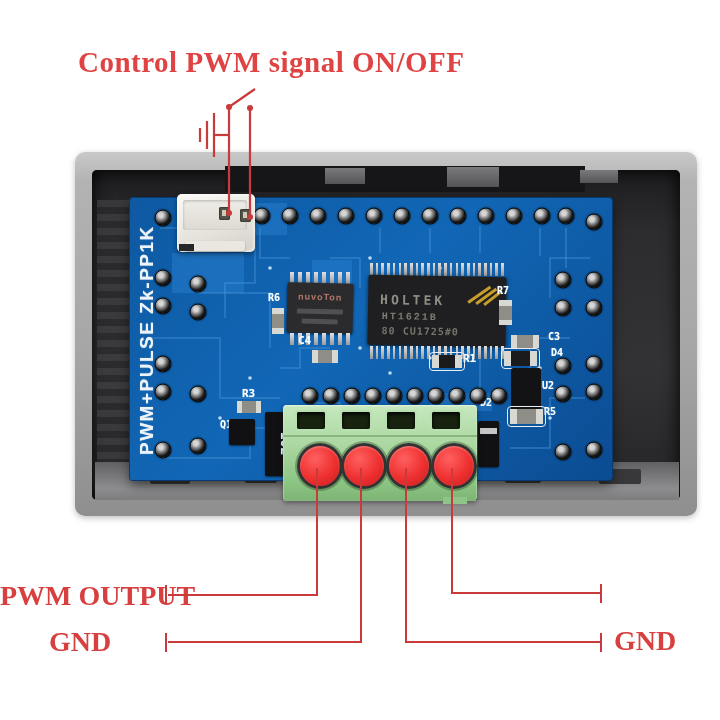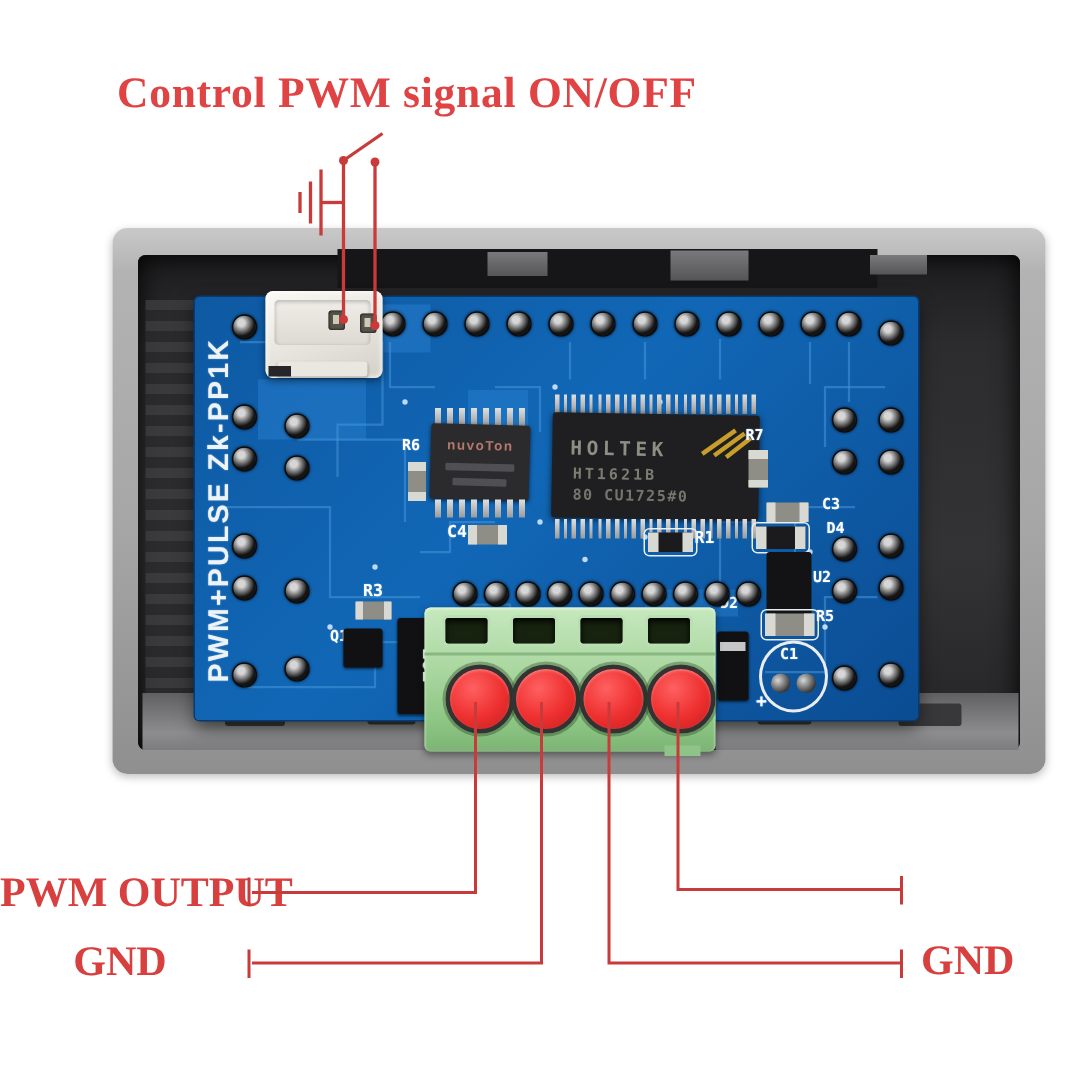--- a/index.html
+++ b/index.html
@@ -224,21 +224,21 @@
             <span style="width: 2.6px; height: 100%;"></span>
             <span style="width: 2.6px; height: 100%;"></span>
             <span style="width: 2.6px; height: 100%;"></span>
             <span style="width: 2.6px; height: 100%;"></span>
             <span style="width: 2.6px; height: 100%;"></span>
             <span style="width: 2.6px; height: 100%;"></span>
             <span style="width: 2.6px; height: 100%;"></span>
           </div>
         <div class="abs" id="drv-body">
           <div class="drv-txt" style="left:12px;top:17px;font-size:13px;letter-spacing:3px;">HOLTEK</div>
-          <div class="drv-txt" style="left:14px;top:36px;font-size:10px;letter-spacing:2px;color:#7c7c72;">HT1621B</div>
+          <div class="drv-txt" style="left:14px;top:36px;font-size:10px;letter-spacing:2px;color:#7c7c72;font-family:Liberation Mono, monospace;">HT1621B</div>
           <div class="drv-txt" style="left:14px;top:50px;font-size:10px;letter-spacing:1px;color:#76766c;">80 CU1725#0</div>
           <svg class="abs" style="left:96px;top:4px;width:38px;height:26px;" viewBox="0 0 38 26">
             <g stroke="#c79e2b" stroke-width="3" fill="none">
               <path d="M4,22 L26,6"></path>
                 <path d="M12,23 L32,8"></path>
                 <path d="M20,24 L36,11"></path>
             </g>
           </svg>
         </div>
         <div class="chip-pins" id="drv-pins-bot" style="left:2px;top:84px;width:134px;height:13px;">
@@ -263,21 +263,21 @@
             <span style="width: 2.6px; height: 100%;"></span>
             <span style="width: 2.6px; height: 100%;"></span>
             <span style="width: 2.6px; height: 100%;"></span>
             <span style="width: 2.6px; height: 100%;"></span>
             <span style="width: 2.6px; height: 100%;"></span>
             <span style="width: 2.6px; height: 100%;"></span>
           </div>
       </div>
 
       <div class="silk" style="left:138px;top:95px;">R6</div>
-      <div class="silk" style="left:168px;top:151px;font-size:11px;">C4</div>
+      <div class="silk" style="left:168px;top:137px;font-size:11px;">C4</div>
       <div class="silk" style="left:333px;top:155px;font-size:11px;">R1</div>
       <div class="silk" style="left:112px;top:190px;font-size:11px;">R3</div>
       <div class="silk" style="left:90px;top:222px;">Q1</div>
       <div class="silk" style="left:367px;top:88px;">R7</div>
       <div class="silk" style="left:418px;top:134px;">C3</div>
       <div class="silk" style="left:421px;top:150px;">D4</div>
       <div class="silk" style="left:412px;top:183px;">U2</div>
       <div class="silk" style="left:414px;top:209px;text-align:right;">R5</div>
       <div class="silk" style="left:350px;top:200px;">D2</div>
 
@@ -289,26 +289,20 @@
       <div class="blackbody" style="left:135px;top:214px;width:31px;height:64px;">
         <div class="silk" style="left:9px;top:25px;font-size:13px;transform:rotate(90deg);">102</div>
       </div>
       <div class="smd vert" style="left:369px;top:102px;width:13px;height:25px;"></div>
       <div class="smd" style="left:381px;top:137px;width:28px;height:13px;"></div>
       <div class="smd dark outlined" style="left:374px;top:153px;width:33px;height:15px;"></div>
       <div id="u2-body" style="left:381px;top:170px;width:30px;height:44px;"></div>
       <div class="smd outlined" style="left:380px;top:211px;width:33px;height:15px;"></div>
       <div class="blackbody" style="left:348px;top:223px;width:21px;height:46px;">
         <div class="dband"></div>
-      </div>
-      <div id="c1-ring" style="left:376px;top:229px;width:42px;height:44px;">
-        <div class="silk" style="left:12px;top:3px;">C1</div>
-        <div class="c1hole" style="left:6px;top:20px;"></div>
-        <div class="c1hole" style="left:23px;top:20px;"></div>
-        <div class="silk" style="left:-4px;top:32px;font-size:12px;">+</div>
       </div>
     <div class="pad" style="left: 132px; top: 18px;"></div>
         <div class="pad" style="left: 160px; top: 18px;"></div>
         <div class="pad" style="left: 188px; top: 18px;"></div>
         <div class="pad" style="left: 216px; top: 18px;"></div>
         <div class="pad" style="left: 244px; top: 18px;"></div>
         <div class="pad" style="left: 272px; top: 18px;"></div>
         <div class="pad" style="left: 300px; top: 18px;"></div>
         <div class="pad" style="left: 328px; top: 18px;"></div>
         <div class="pad" style="left: 356px; top: 18px;"></div>

